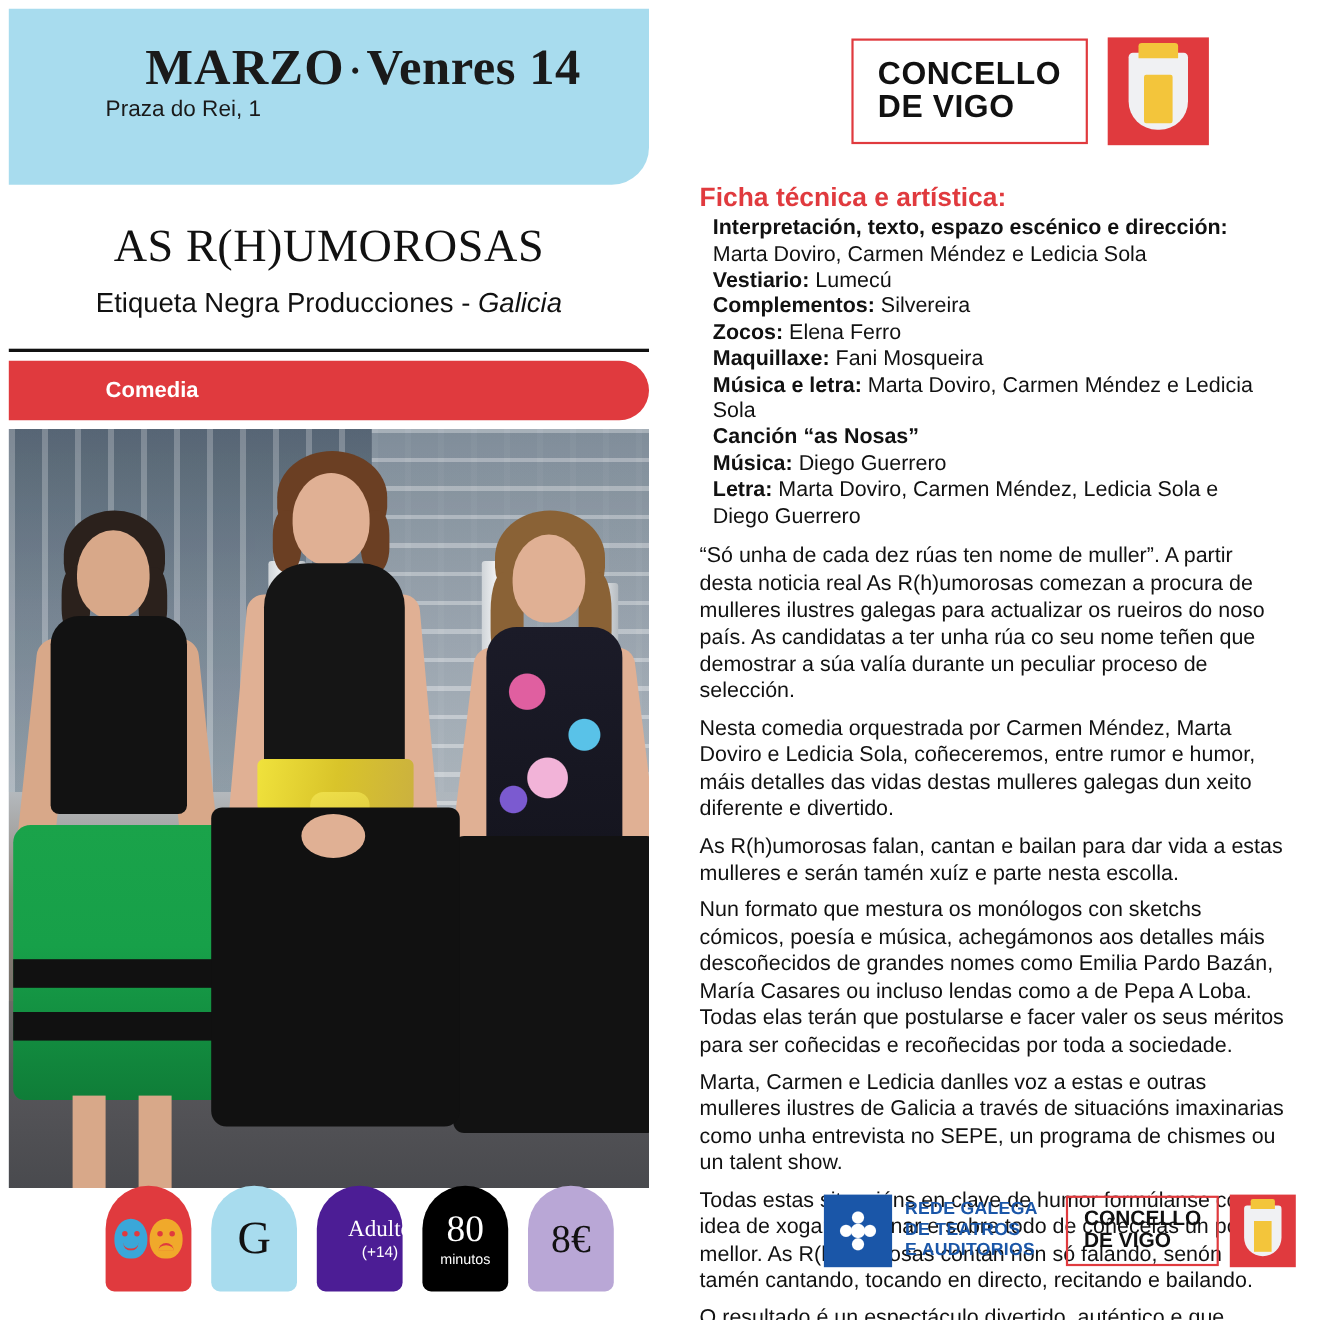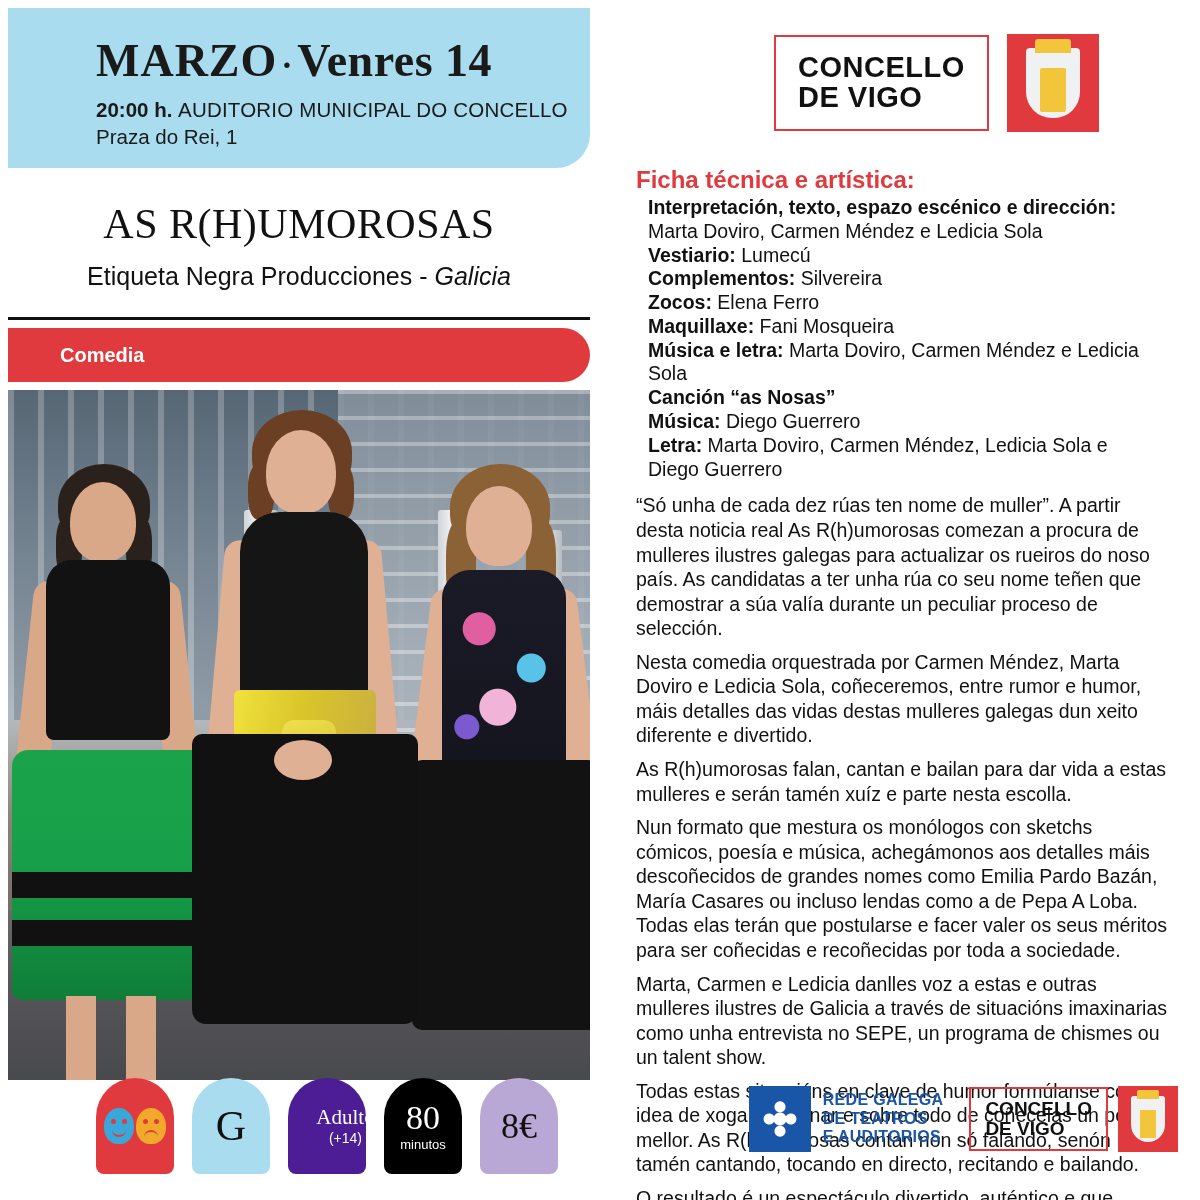--- a/index.html
+++ b/index.html
@@ -33,20 +33,21 @@
     padding: 30px 0 0 88px;
   }
   .date-line {
     font-family: "Liberation Serif", serif;
     font-weight: bold;
     font-size: 46px;
     letter-spacing: 0.5px;
     color: #1a1a1a;
     line-height: 1;
     white-space: nowrap;
+    margin-left: 36px;
   }
   .date-line .month { letter-spacing: 1px; }
   .date-line .dot { font-size: 34px; vertical-align: middle; padding: 0 4px; }
   .venue-line {
     margin-top: 14px;
     font-size: 20.5px;
     color: #1a1a1a;
     white-space: nowrap;
   }
   .venue-line b { font-weight: bold; }
@@ -79,21 +80,21 @@
   .show-company i { font-style: italic; }
 
   .genre-bar {
     position: relative;
     width: 582px;
     height: 54px;
     background: #e03a3e;
     border-radius: 0 27px 27px 0;
     display: flex;
     align-items: center;
-    padding-left: 52px;
+    padding-left: 88px;
     margin-top: 8px;
   }
   .genre-bar span {
     color: #fff;
     font-weight: bold;
     font-size: 20px;
   }
 
   
   .photo {
@@ -331,24 +332,20 @@
 <body>
 
 <div class="page">
 
   <div class="left-col">
 
     <div class="date-block">
       <div class="date-line">
         <span class="month">MARZO</span><span class="dot">·</span><span class="day">Venres 14</span>
       </div>
-      <div class="venue-line">
-        <b>20:00 h.</b>
-        <span class="vname">AUDITORIO MUNICIPAL DO CONCELLO</span>
-      </div>
       <div class="addr-line">Praza do Rei, 1</div>
     </div>
 
     <div class="title-block">
       <div class="show-title">AS R(H)UMOROSAS</div>
       <div class="show-company">
         <span>Etiqueta Negra Producciones - </span><i>Galicia</i>
       </div>
     </div>
 

